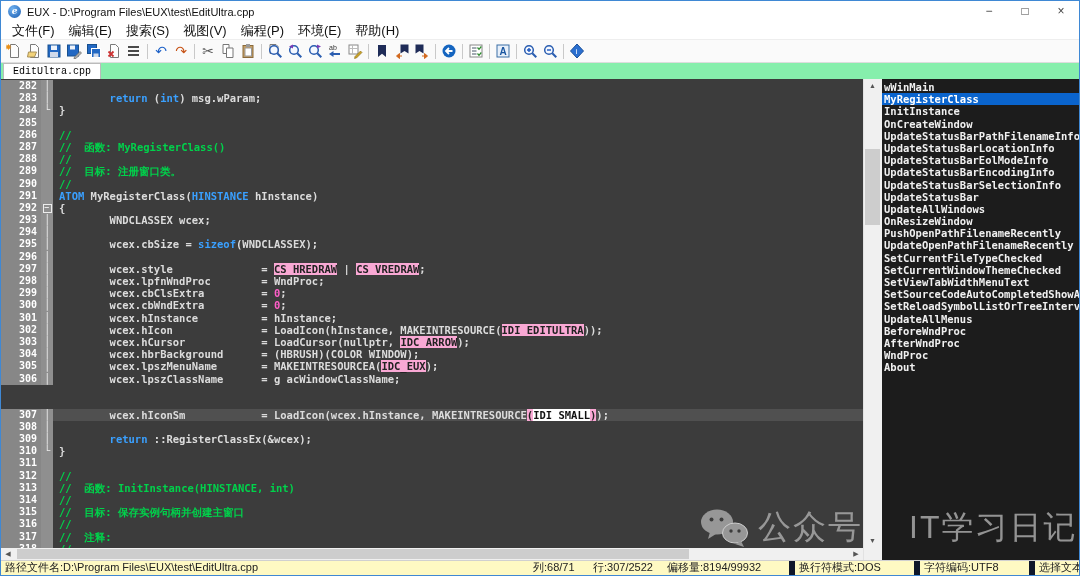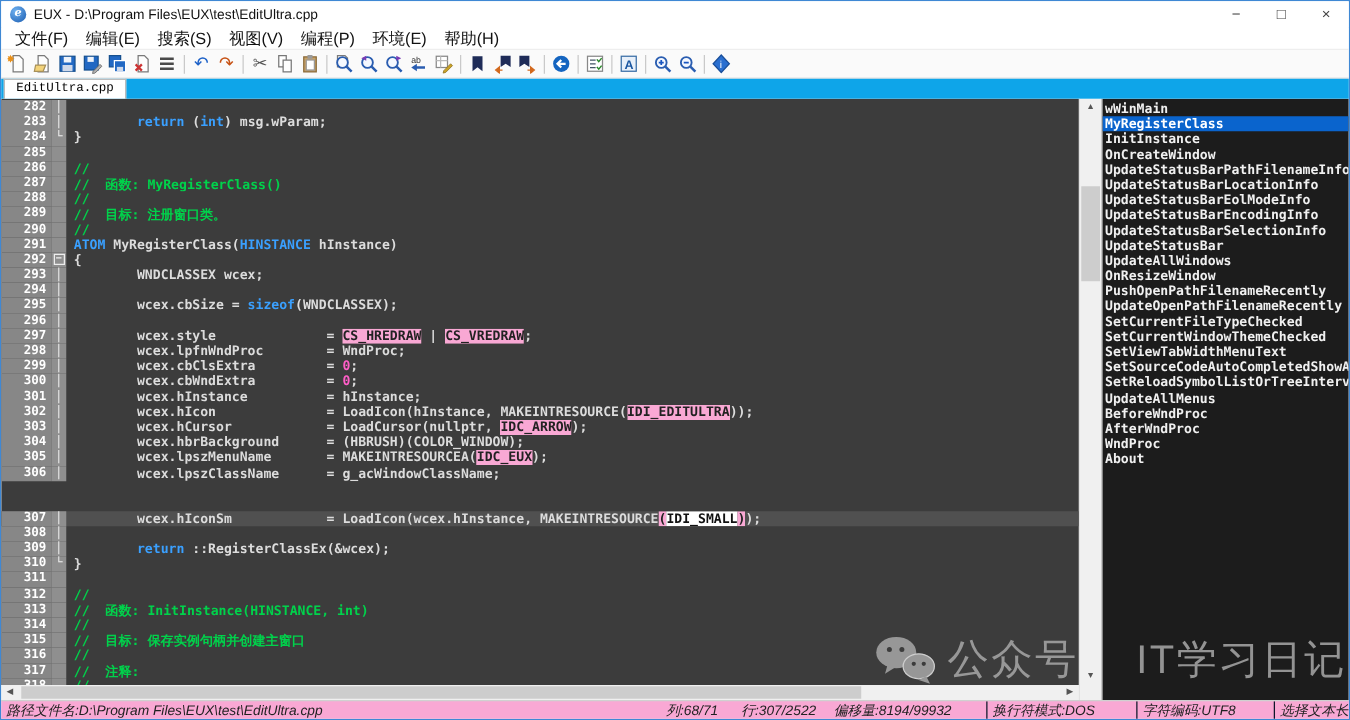--- a/index.html
+++ b/index.html
@@ -19,21 +19,21 @@
     border-bottom:1px solid #eee;padding-left:4px;}
   .menu-item{font-size:13px;color:#111;padding:0 7px;line-height:16px;}
   
   .toolbar{height:22px;flex:0 0 22px;display:flex;align-items:center;background:#fafafa;
     border-bottom:1px solid #ddd;padding-left:3px;}
   .tbtn{width:20px;height:20px;display:flex;align-items:center;justify-content:center;}
   .tbtn svg{display:block;}
   .tglyph{font-family:"DejaVu Sans",sans-serif;font-size:14px;line-height:16px;}
   .vsep{width:1px;height:15px;background:#c9c9c9;margin:0 3px;}
   
-  .tabbar{height:16px;flex:0 0 16px;background:#0ea5e9;display:flex;align-items:flex-end;padding-left:2px;}
+  .tabbar{height:16px;flex:0 0 16px;background:#86efac;display:flex;align-items:flex-end;padding-left:2px;}
   .tab{background:#fff;border:1px solid #bbb;border-bottom:none;height:15px;
     padding:0 9px;font:10px "Liberation Mono","DejaVu Sans Mono",monospace;
     line-height:15px;color:#000;}
   
   .main{flex:0 0 481px;display:flex;overflow:hidden;}
   .editor-col{flex:1;display:flex;flex-direction:column;min-width:0;}
   .code-area{height:469px;background:var(--editor-bg);overflow:hidden;position:relative;padding-top:1px;}
   .cl{height:12.2px;line-height:12.2px;display:flex;white-space:pre;
     font:bold 10.5px "DejaVu Sans Mono",monospace;}
   .cl.cur{background:#505050;margin-top:24px;}
@@ -61,24 +61,24 @@
   .sbtn-h{width:14px;text-align:center;font-size:7px;color:#555;line-height:12px;}
   .htrack{flex:1;position:relative;}
   .hthumb{position:absolute;top:1px;bottom:1px;left:2px;width:672px;background:#cdcdcd;}
   
   .sidebar{flex:0 0 197px;background:var(--sidebar-bg);border-left:1px solid #f0f0f0;
     padding-top:2px;overflow:hidden;}
   .fn{height:12.2px;line-height:12.2px;color:#f0f0f0;white-space:nowrap;overflow:hidden;
     font:bold 10.5px "DejaVu Sans Mono",monospace;padding-left:2px;}
   .fn.sel{background:var(--selection-bg);color:#fff;}
   
-  .statusbar{flex:1;display:flex;align-items:flex-start;background:#f9a8d4;
-    border-top:1px solid #d0d0d0;font-size:11px;color:#222;overflow:hidden;font-style:italic;}
+  .statusbar{flex:1;display:flex;align-items:flex-end;background:#fef9c3;
+    border-top:1px solid #d0d0d0;font-size:11px;color:#222;overflow:hidden;}
   .sf{padding:0 4px;white-space:nowrap;overflow:hidden;}
-  .sf.sep{border-left:1px solid #0f172a;}
+  .sf.sep{border-left:6px solid #0f172a;}
   .sf:nth-child(1){width:520px;}
   .sf:nth-child(2){width:52px;}
   .sf:nth-child(3){width:66px;}
   .sf:nth-child(4){width:118px;}
   .sf:nth-child(5){width:111px;}
   .sf:nth-child(6){width:101px;}
   .sf:nth-child(7){flex:1;}
   
   .watermark{position:absolute;left:697px;top:504px;display:flex;align-items:center;
     color:#a8a8a8;opacity:.85;pointer-events:none;}

